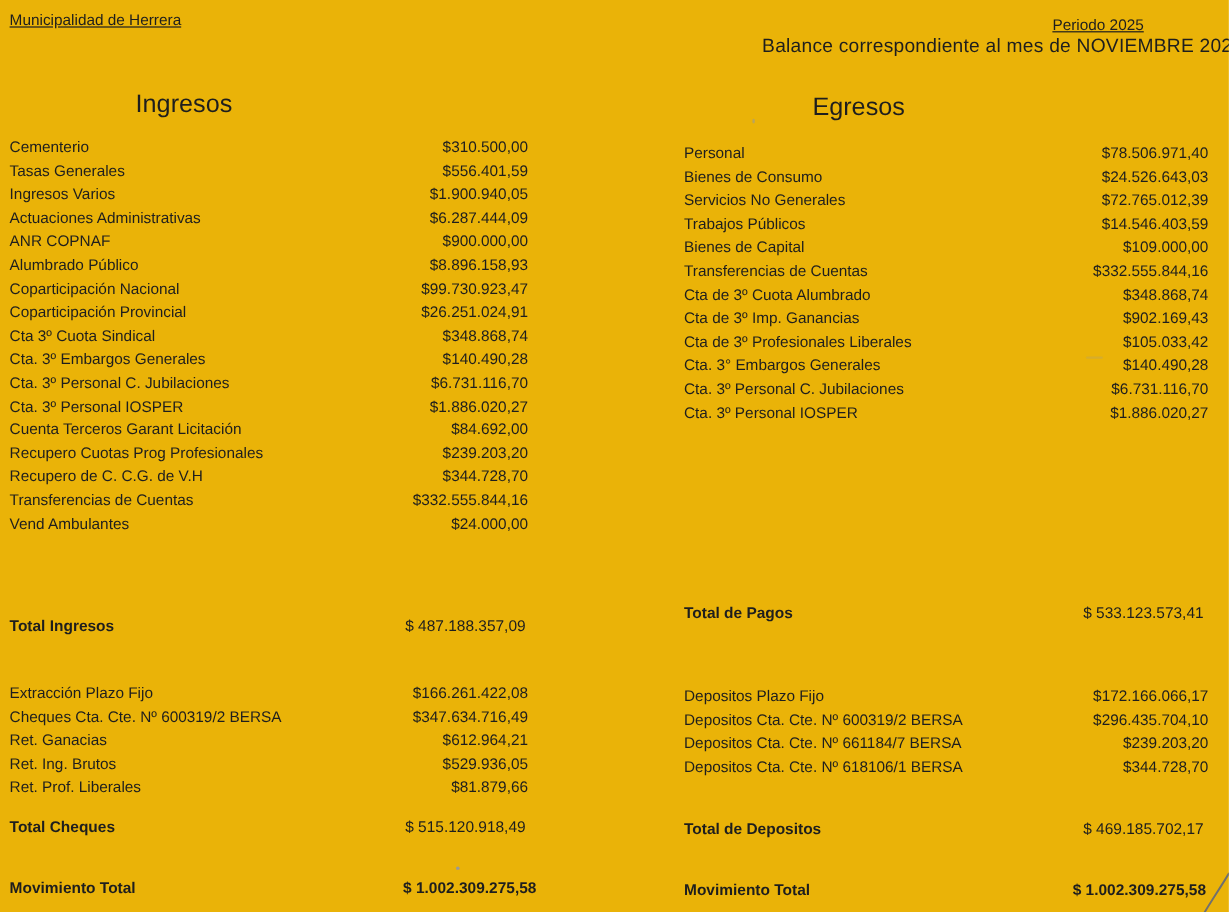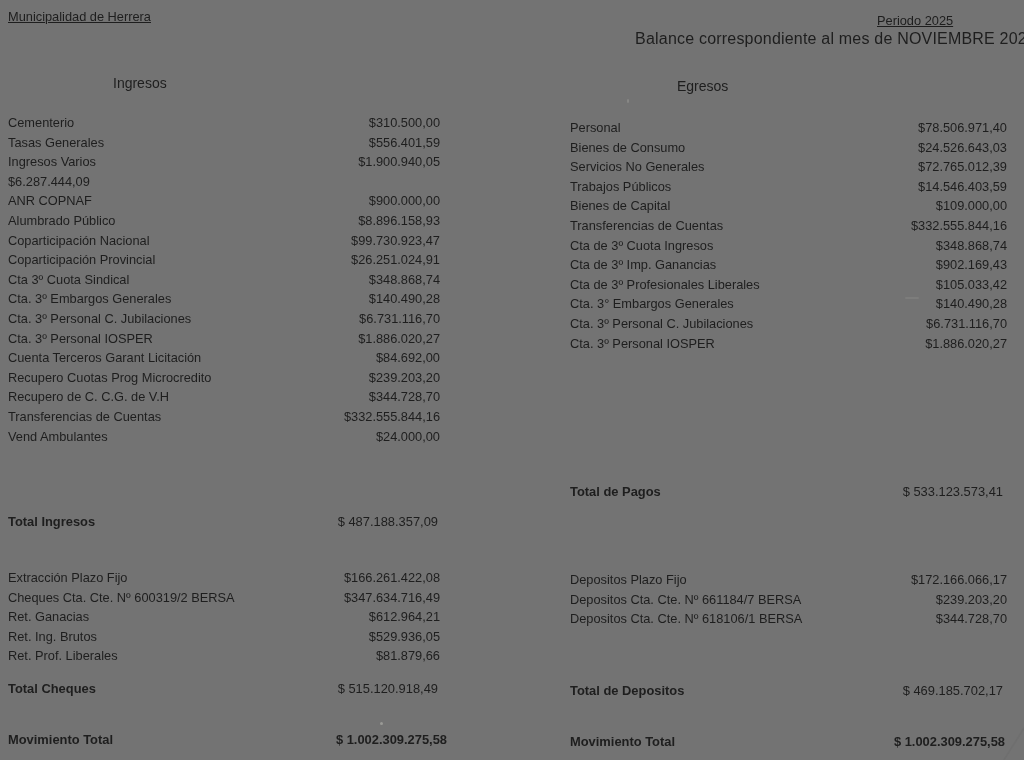--- a/index.html
+++ b/index.html
@@ -1,41 +1,41 @@
 <!DOCTYPE html>
 <html><head>
 <meta charset="utf-8">
 <style>
   html,body{margin:0;padding:0;}
   .page{
     position:relative;
     width:1024px;height:760px;
-    background:#737373;
+    background:#eab308;
     font-family:"Liberation Sans",sans-serif;
     color:#1e1e1e;
     overflow:hidden;
   }
   .hdr-small{position:absolute;font-size:12.8px;text-decoration:underline;white-space:nowrap;}
   #org{left:8px;top:9px;}
   #periodo{left:877px;top:13px;}
   #doc-title{position:absolute;left:16px;top:30px;width:1020px;text-align:right;font-size:16px;letter-spacing:.2px;}
-  .col-heading{position:absolute;font-size:14px;white-space:nowrap;}
+  .col-heading{position:absolute;font-size:21px;white-space:nowrap;}
   #ingresos-heading{left:113px;top:75px;}
   #egresos-heading{left:677px;top:78px;}
   .ledger{position:absolute;}
   .row{display:flex;justify-content:space-between;align-items:baseline;line-height:19.6px;font-size:12.8px;white-space:nowrap;}
   .row .lbl{text-align:center;}
   .row .val{text-align:right;}
   .total-row{display:flex;justify-content:space-between;align-items:baseline;font-size:12.9px;white-space:nowrap;}
   .total-row .lbl{font-weight:bold;}
   .mov .val{font-weight:bold;}
   #ingresos-list{left:8px;top:113px;width:432px;}
   #egresos-list{left:570px;top:118px;width:437px;}
   #total-ingresos{left:8px;top:514px;width:430px;}
-  #total-pagos{left:570px;top:484px;width:433px;}
+  #total-pagos{left:570px;top:503px;width:433px;}
   #cheques-list{left:8px;top:568px;width:432px;}
   #depositos-list{left:570px;top:570px;width:437px;}
   #total-cheques{left:8px;top:681px;width:430px;}
   #total-depositos{left:570px;top:683px;width:433px;}
   #mov-left{left:8px;top:732px;width:439px;}
   #mov-right{left:570px;top:734px;width:435px;}
   #pen-mark{position:absolute;left:1002px;top:726px;}
   .speck{position:absolute;background:#9a9a96;border-radius:50%;}
   #speck-1{left:380px;top:722px;width:3px;height:3px;}
   #speck-2{left:627px;top:99px;width:2px;height:4px;opacity:.6;}
@@ -60,20 +60,21 @@
       </div>
     <div class="row">
         <span class="lbl">Tasas Generales</span>
         <span class="val">$556.401,59</span>
       </div>
     <div class="row">
         <span class="lbl">Ingresos Varios</span>
         <span class="val">$1.900.940,05</span>
       </div>
     <div class="row">
+        <span class="lbl">Actuaciones Administrativas</span>
         <span class="val">$6.287.444,09</span>
       </div>
     <div class="row">
         <span class="lbl">ANR COPNAF</span>
         <span class="val">$900.000,00</span>
       </div>
     <div class="row">
         <span class="lbl">Alumbrado Público</span>
         <span class="val">$8.896.158,93</span>
       </div>
@@ -99,21 +100,21 @@
       </div>
     <div class="row">
         <span class="lbl">Cta. 3º Personal IOSPER</span>
         <span class="val">$1.886.020,27</span>
       </div>
     <div class="row">
         <span class="lbl">Cuenta Terceros Garant Licitación</span>
         <span class="val">$84.692,00</span>
       </div>
     <div class="row">
-        <span class="lbl">Recupero Cuotas Prog Microcredito</span>
+        <span class="lbl">Recupero Cuotas Prog Profesionales</span>
         <span class="val">$239.203,20</span>
       </div>
     <div class="row">
         <span class="lbl">Recupero de C. C.G. de V.H</span>
         <span class="val">$344.728,70</span>
       </div>
     <div class="row">
         <span class="lbl">Transferencias de Cuentas</span>
         <span class="val">$332.555.844,16</span>
       </div>
@@ -142,21 +143,21 @@
       </div>
     <div class="row">
         <span class="lbl">Bienes de Capital</span>
         <span class="val">$109.000,00</span>
       </div>
     <div class="row">
         <span class="lbl">Transferencias de Cuentas</span>
         <span class="val">$332.555.844,16</span>
       </div>
     <div class="row">
-        <span class="lbl">Cta de 3º Cuota Ingresos</span>
+        <span class="lbl">Cta de 3º Cuota Alumbrado</span>
         <span class="val">$348.868,74</span>
       </div>
     <div class="row">
         <span class="lbl">Cta de 3º Imp. Ganancias</span>
         <span class="val">$902.169,43</span>
       </div>
     <div class="row">
         <span class="lbl">Cta de 3º Profesionales Liberales</span>
         <span class="val">$105.033,42</span>
       </div>
@@ -206,20 +207,24 @@
         <span class="val">$81.879,66</span>
       </div>
   </div>
 
   <div id="depositos-list" class="ledger">
     <div class="row">
         <span class="lbl">Depositos Plazo Fijo</span>
         <span class="val">$172.166.066,17</span>
       </div>
     <div class="row">
+        <span class="lbl">Depositos Cta. Cte. Nº 600319/2 BERSA</span>
+        <span class="val">$296.435.704,10</span>
+      </div>
+    <div class="row">
         <span class="lbl">Depositos Cta. Cte. Nº 661184/7 BERSA</span>
         <span class="val">$239.203,20</span>
       </div>
     <div class="row">
         <span class="lbl">Depositos Cta. Cte. Nº 618106/1 BERSA</span>
         <span class="val">$344.728,70</span>
       </div>
   </div>
 
   <div id="total-cheques" class="ledger total-row">

